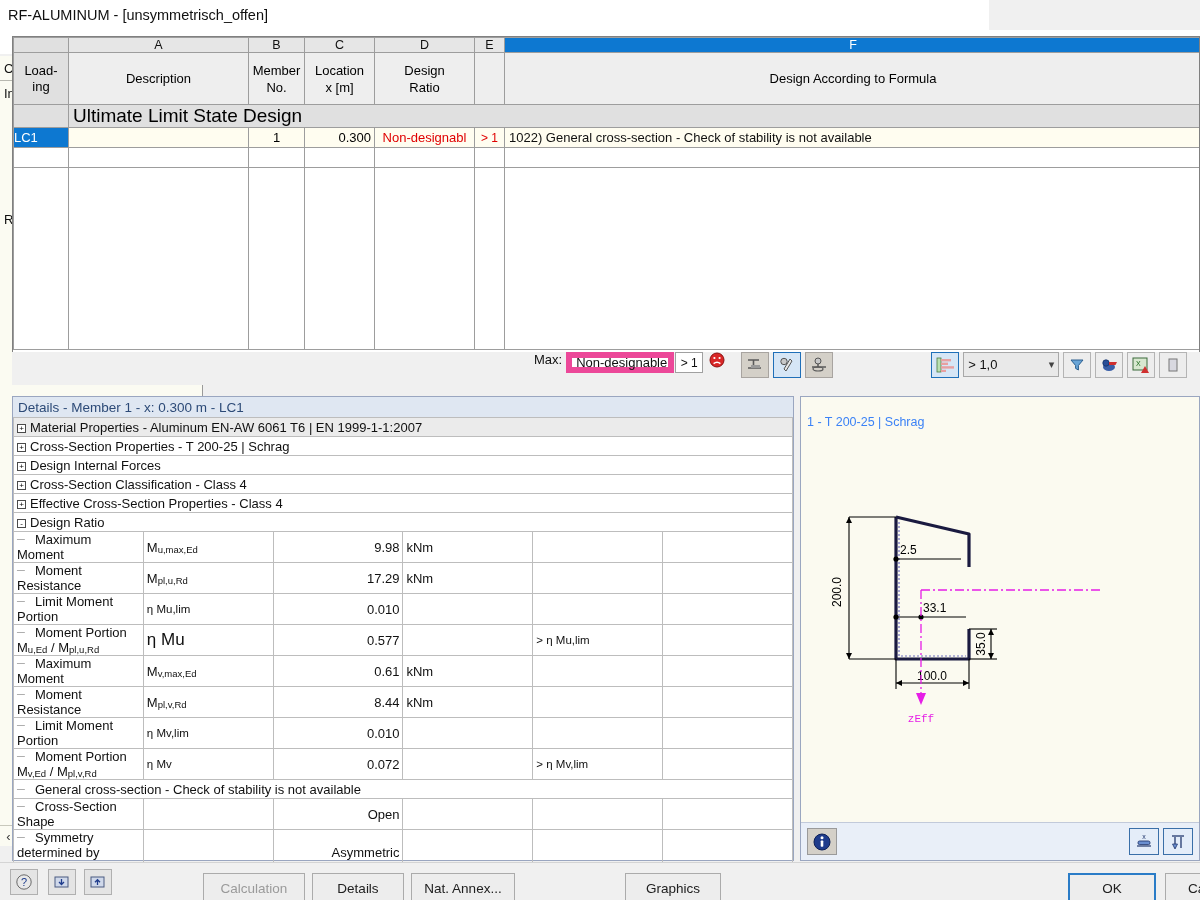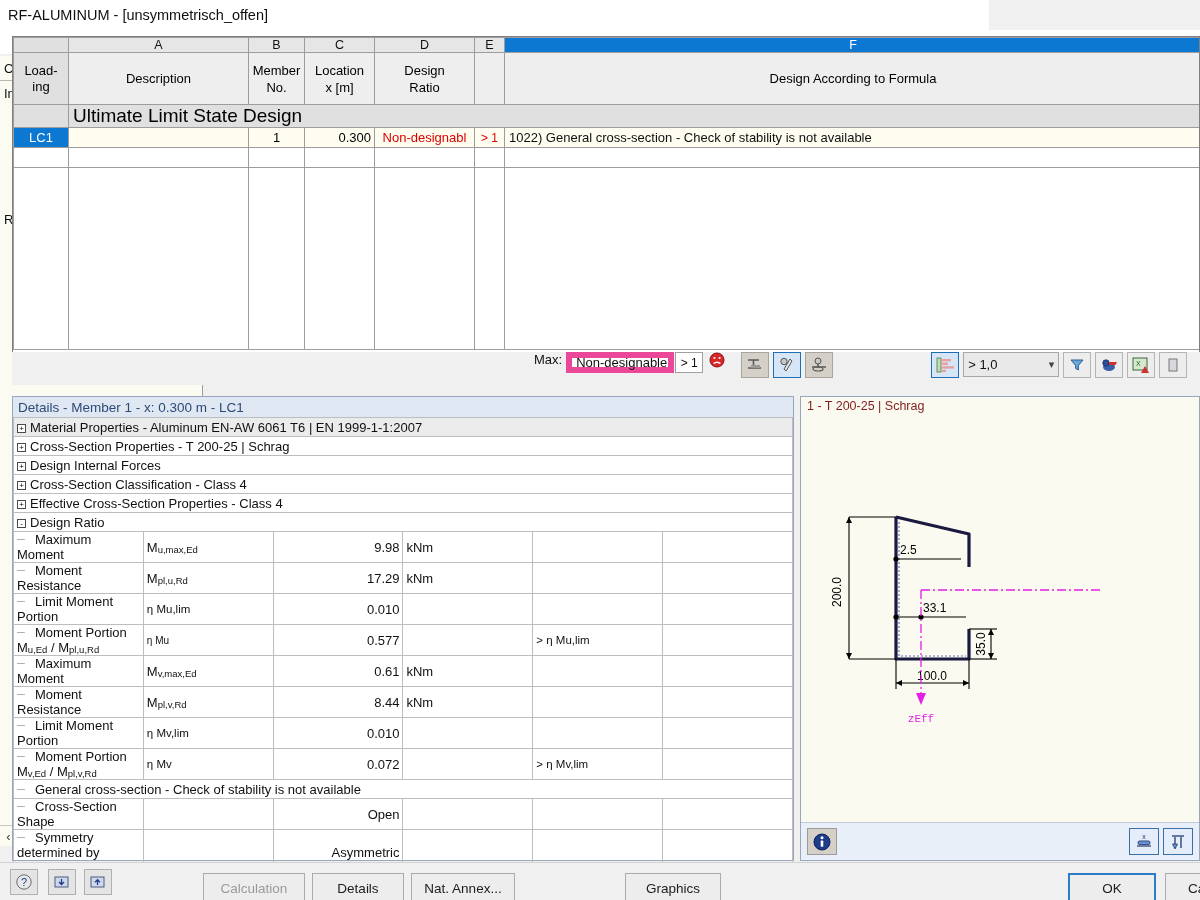--- a/index.html
+++ b/index.html
@@ -81,21 +81,21 @@
   table.gt { border-collapse:collapse; table-layout:fixed; width:1188px; font-size:13px; }
   table.gt td, table.gt th { border:1px solid #9d9d9d; padding:0; vertical-align:middle; }
   .ghdr-letter { height:15px; background:#e6e6e6; text-align:center; font-weight:normal;
                  font-size:12.5px; color:#101010; }
   .ghdr-letter.sel { background:#0d78d1; color:#ffffff; }
   .ghdr-name { height:52px; background:#eeeeee; text-align:center; font-size:13px; line-height:17px; }
   .ghdr-load { background:#e0e0e0; text-align:center; font-size:13px; line-height:16px; }
   .grp-row td { background:#e0e0e0; height:17px; font-size:19px; }
   .grp-row td.label { text-align:left; padding-left:4px; background:#e0e0e0; }
   .data-row td { height:20px; background:#fffdf0; font-size:13px; }
-  .data-row td.lc { background:#0d78d1; color:#ffffff; text-align:center; }
+  .data-row td.lc { background:#0d78d1; color:#ffffff; text-align:left; }
   .data-row td.num { text-align:center; }
   .data-row td.right { text-align:right; padding-right:3px; }
   .data-row td.red { color:#e00000; text-align:center; }
   .data-row td.redsm { color:#e00000; text-align:center; font-size:12px; }
   .data-row td.formula { text-align:left; padding-left:4px; color:#101010; }
   .blank-row td { height:20px; background:#ffffff; }
   .col-ldg { background:#e0e0e0; }
 
   
   .gridbar {
@@ -155,21 +155,21 @@
     display:inline-block; width:18px; color:#9a9a9a; font-size:11px;
     vertical-align:1px; letter-spacing:-1px;
   }
   .sub { font-size:9.5px; vertical-align:-1px; }
 
   
   .csarea {
     position:absolute; left:800px; top:396px; width:400px; height:465px;
     background:#fbfaf0; border:1px solid #9aa6c0;
   }
-  .cs-title { position:absolute; left:6px; top:2px; font-size:12.5px; color:#7f1d1d; }
+  .cs-title { position:absolute; left:6px; top:18px; font-size:12.5px; color:#3b82f6; }
   .cs-bar {
     position:absolute; left:0; bottom:0; width:398px; height:38px;
     background:#e9eff8; border-top:1px solid #c2cada;
     display:flex; align-items:center; padding:0 6px;
   }
   .cs-bar .spacer { flex:1; }
   .ibtn {
     width:30px; height:27px; background:#d4d0c8; border:1px solid #9a9a9a;
     display:flex; align-items:center; justify-content:center;
   }
@@ -479,21 +479,21 @@
       <tr>
         <td class="d-exp"><span class="leaf-dash">─</span><span>Limit Moment Portion</span></td>
         <td class="d-sym" style="font-size:11.5px">η Mu,lim</td>
         <td class="d-val">0.010</td>
         <td class="d-unit"></td>
         <td class="d-cmp"></td>
         <td class="d-last"></td>
       </tr>
       <tr>
         <td class="d-exp"><span class="leaf-dash">─</span><span>Moment Portion M</span><span class="sub">u,Ed</span><span> / M</span><span class="sub">pl,u,Rd</span></td>
-        <td class="d-sym" style="font-size:10px">η Mu</td>
+        <td class="d-sym" style="font-size:17px">η Mu</td>
         <td class="d-val">0.577</td>
         <td class="d-unit"></td>
         <td class="d-cmp">&gt; η Mu,lim</td>
         <td class="d-last"></td>
       </tr>
       <tr>
         <td class="d-exp"><span class="leaf-dash">─</span><span>Maximum Moment</span></td>
         <td class="d-sym"><span>M</span><span class="sub">v,max,Ed</span></td>
         <td class="d-val">0.61</td>
         <td class="d-unit">kNm</td>

